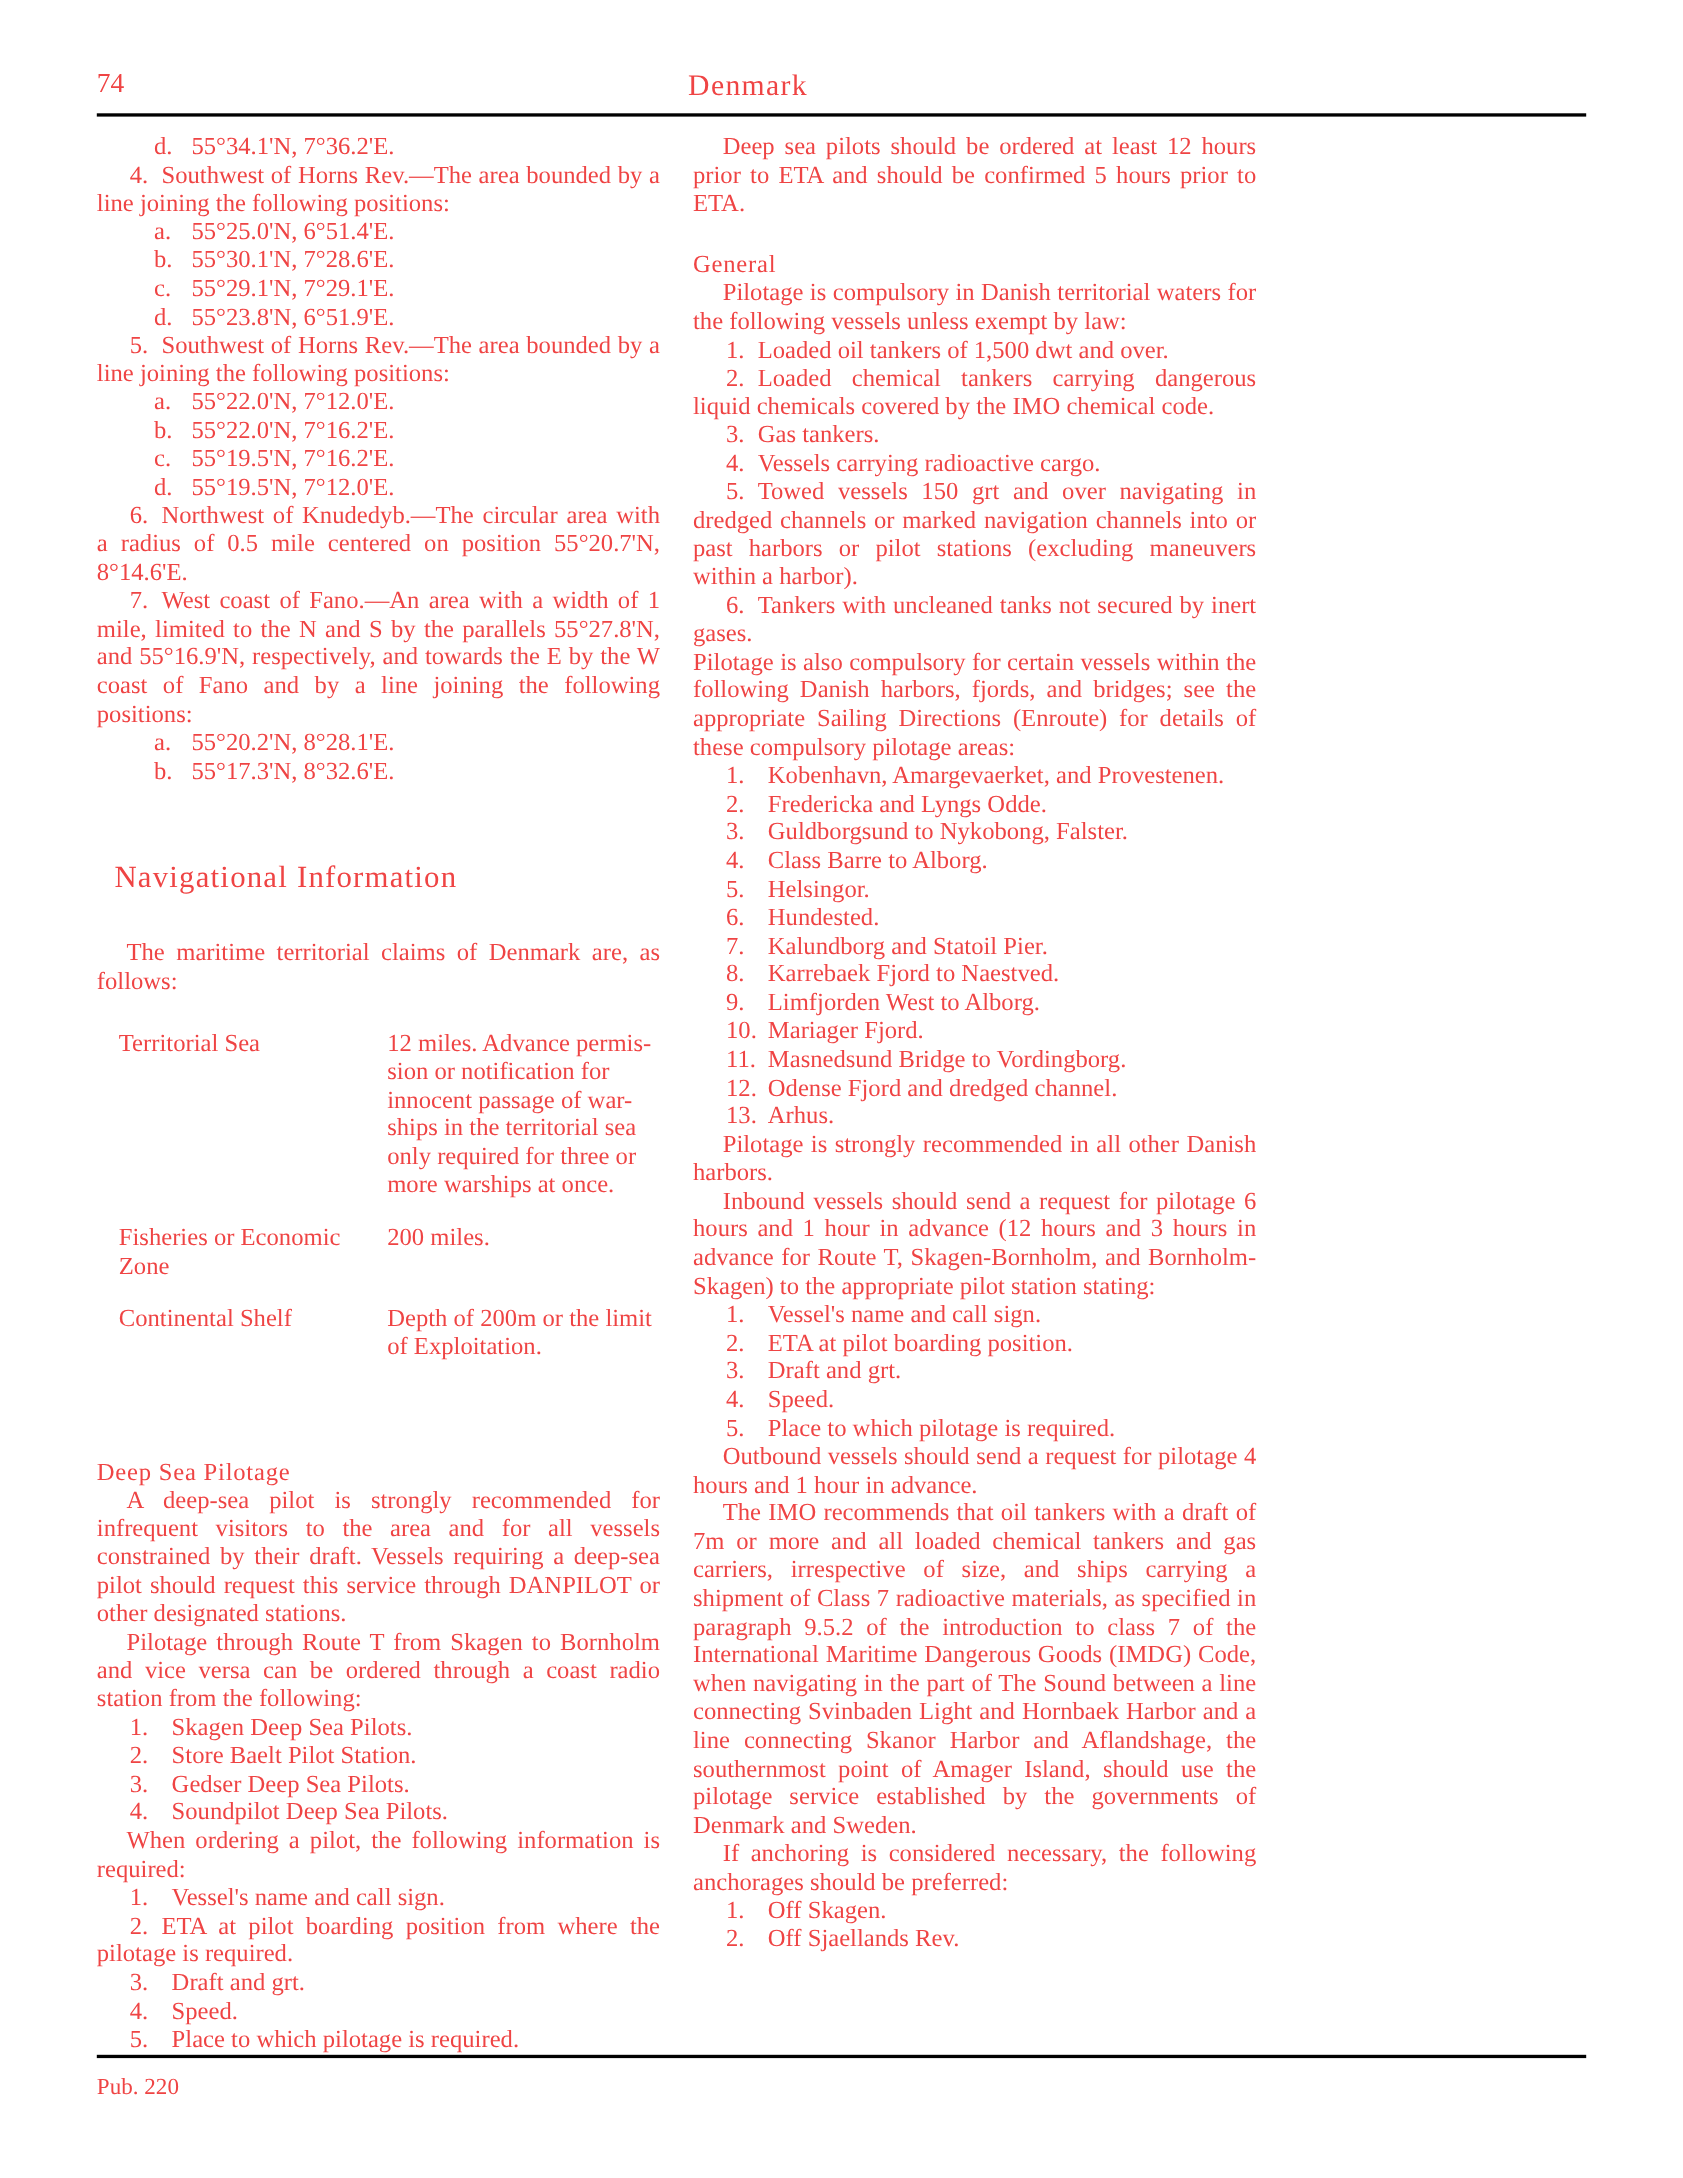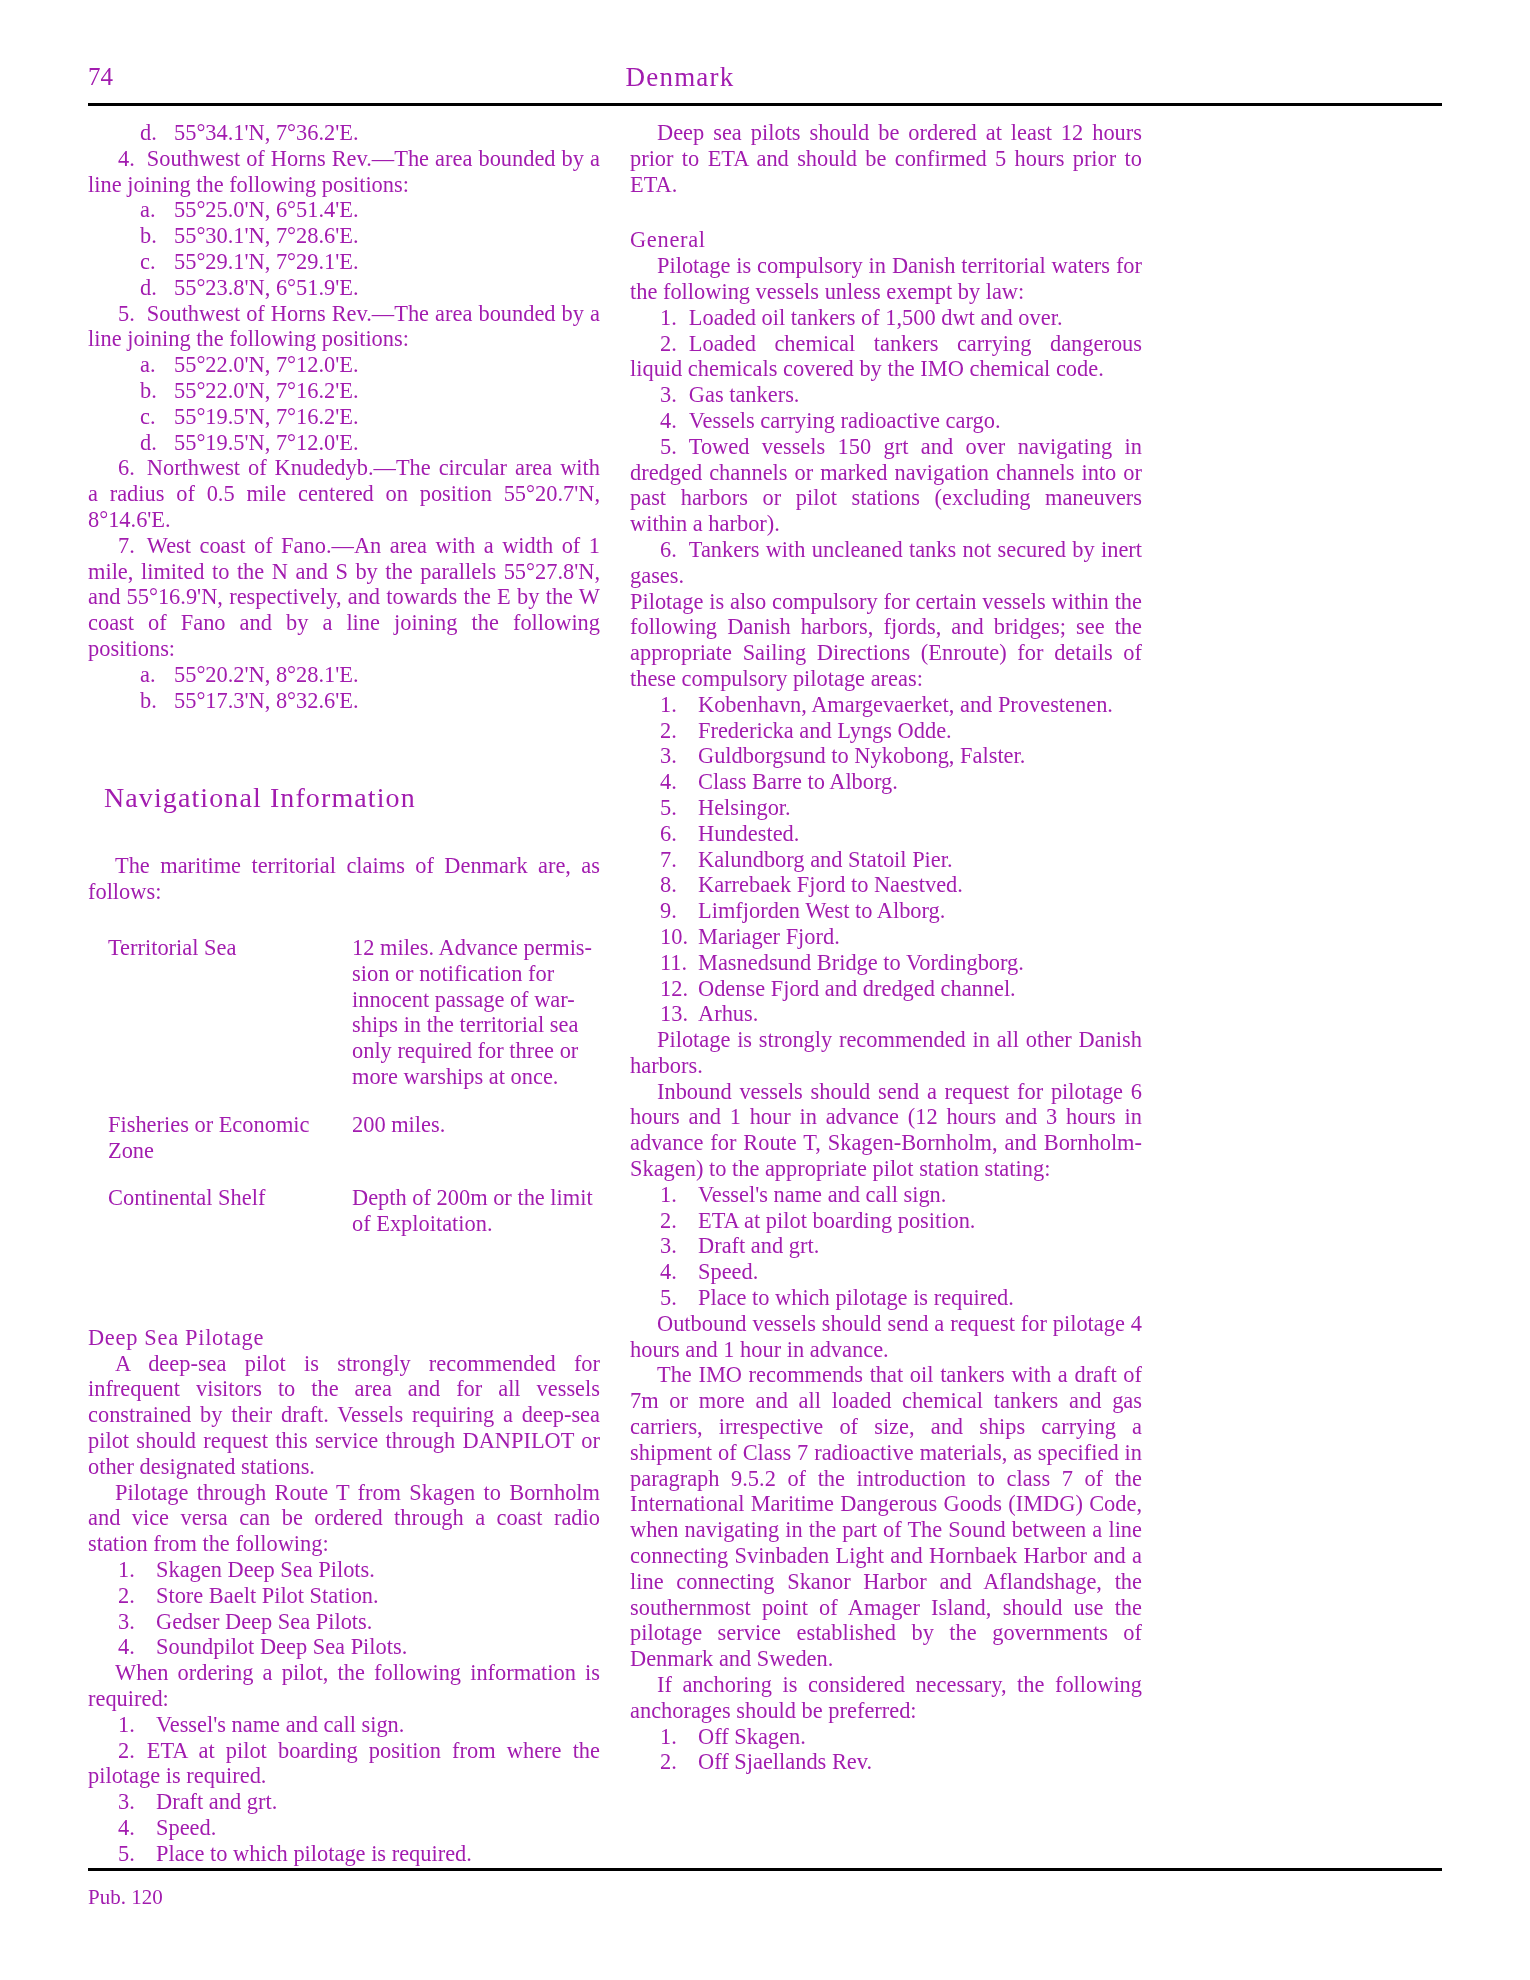--- a/index.html
+++ b/index.html
@@ -6,21 +6,21 @@
     margin: 0;
     padding: 0;
     background: #ffffff;
   }
   .page {
     position: relative;
     width: 1530px;
     height: 1980px;
     background: #ffffff;
     font-family: "Liberation Serif", "DejaVu Serif", serif;
-    color: #a21caf;
+    color: #ef4444;
     box-sizing: border-box;
   }
 
   
   .runhead {
     position: absolute;
     left: 88px;
     top: 62px;
     width: 1354px;
     height: 40px;
@@ -415,15 +415,15 @@
       <span class="txt">Off Skagen.</span>
     </div>
     <div class="item wide">
       <span class="lbl">2.</span>
       <span class="txt">Off Sjaellands Rev.</span>
     </div>
 
   </div>
 
   <div class="rule-bottom"></div>
-  <div class="footer">Pub. 120</div>
+  <div class="footer">Pub. 220</div>
 
 </div>
 
 </body></html>

